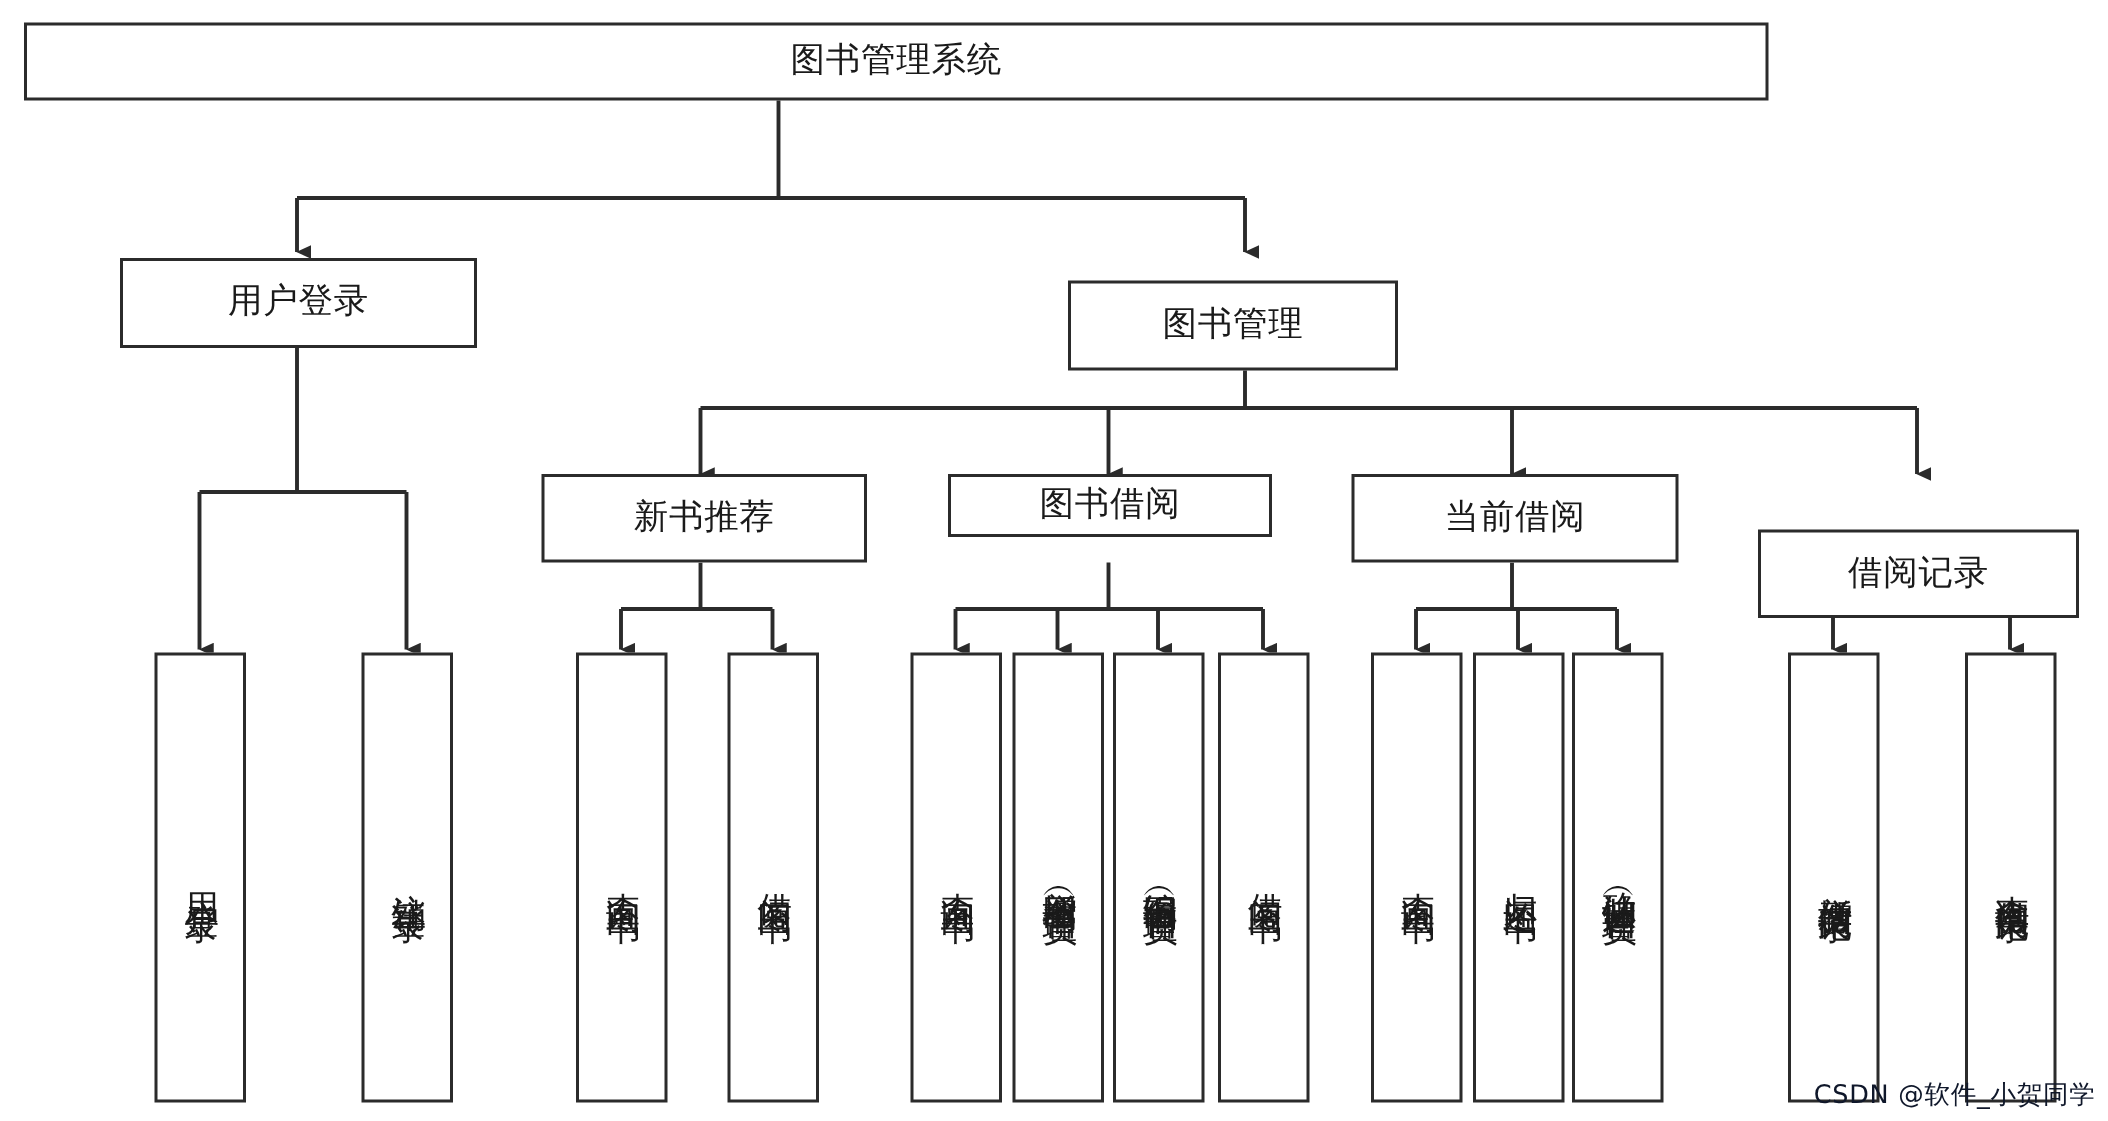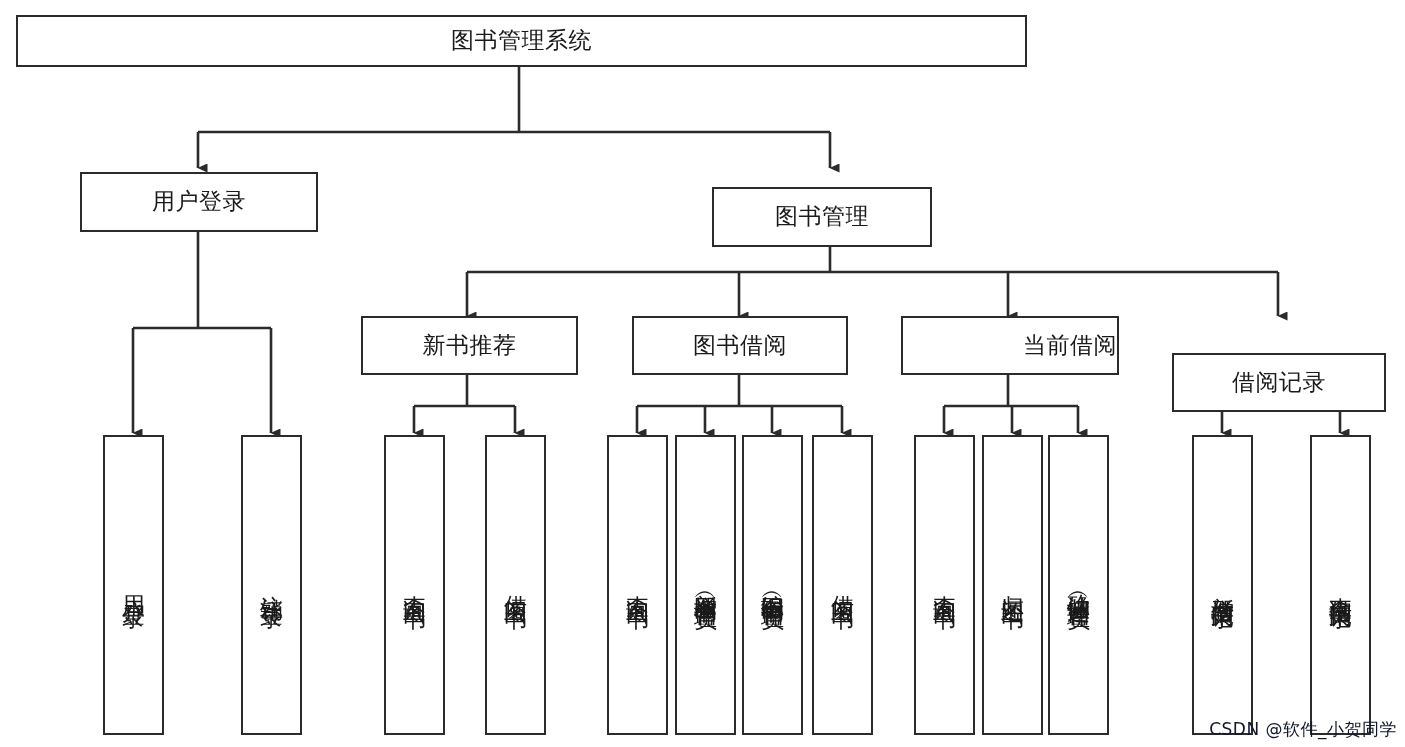--- a/index.html
+++ b/index.html
@@ -113,38 +113,38 @@
       <path d="M1012,406 L1012,433" marker-end="url(#arrowhead)"></path>
       <path d="M1078,406 L1078,433" marker-end="url(#arrowhead)"></path>
 
       <path d="M1278,375 L1278,406"></path>
       <path d="M1222,406 L1340,406"></path>
       <path d="M1222,406 L1222,433" marker-end="url(#arrowhead)"></path>
       <path d="M1340,406 L1340,433" marker-end="url(#arrowhead)"></path>
     </g>
   </svg>
 
-  <div class="node-box" style="left:16px; top:15px; width:1011px; height:52px;text-align:right;">
+  <div class="node-box" style="left:16px; top:15px; width:1163px; height:52px;text-align:right;">
     <span class="node-h">图书管理系统</span>
   </div>
 
   <div class="node-box" style="left:80px; top:172px; width:238px; height:60px;">
     <span class="node-h">用户登录</span>
   </div>
   <div class="node-box" style="left:712px; top:187px; width:220px; height:60px;">
     <span class="node-h">图书管理</span>
   </div>
 
   <div class="node-box" style="left:361px; top:316px; width:217px; height:59px;">
     <span class="node-h">新书推荐</span>
   </div>
-  <div class="node-box" style="left:632px; top:316px; width:216px; height:59px;text-align:right;">
+  <div class="node-box" style="left:632px; top:316px; width:216px; height:42px;text-align:right;">
     <span class="node-h">图书借阅</span>
   </div>
-  <div class="node-box" style="left:901px; top:316px; width:218px; height:59px;justify-content:flex-end;">
+  <div class="node-box" style="left:901px; top:316px; width:218px; height:59px;">
     <span class="node-h">当前借阅</span>
   </div>
   <div class="node-box" style="left:1172px; top:316px; width:214px; height:59px;margin-top:37px;">
     <span class="node-h">借阅记录</span>
   </div>
 
   <div class="node-box" style="left:103px; top:435px; width:61px; height:300px;">
     <span class="node-v">用户登录</span>
   </div>
   <div class="node-box" style="left:241px; top:435px; width:61px; height:300px;">

